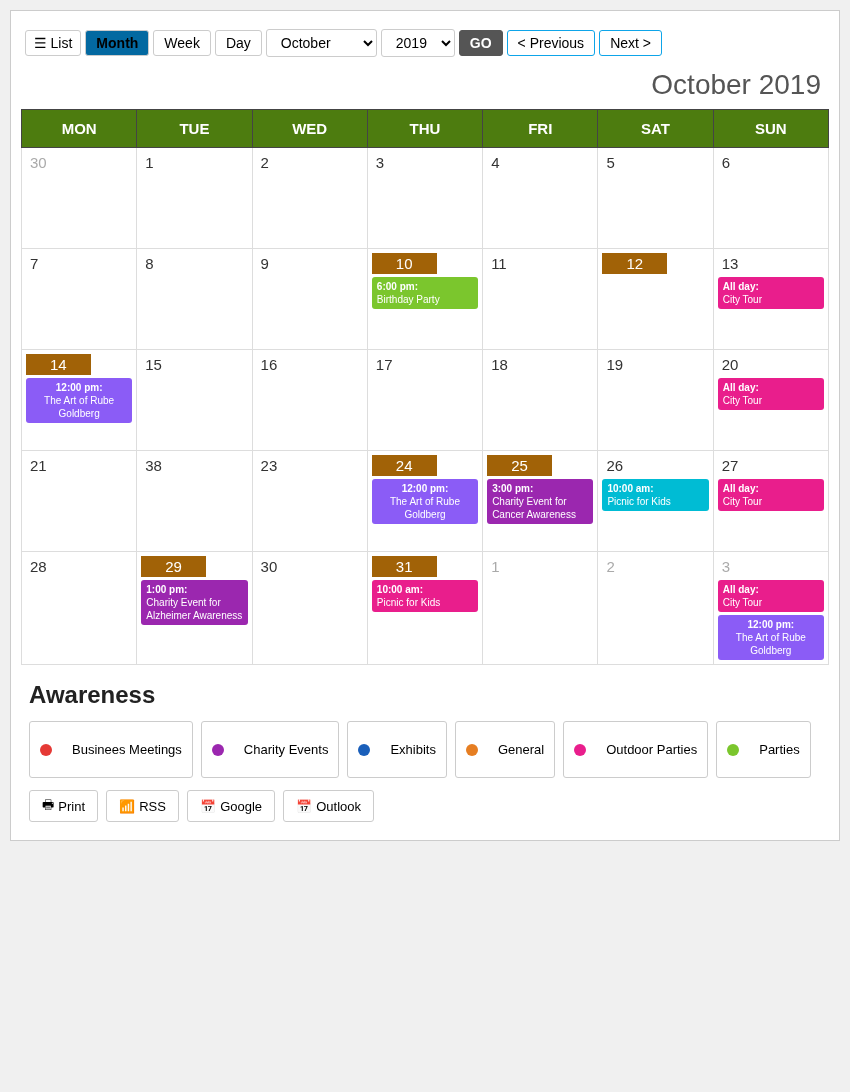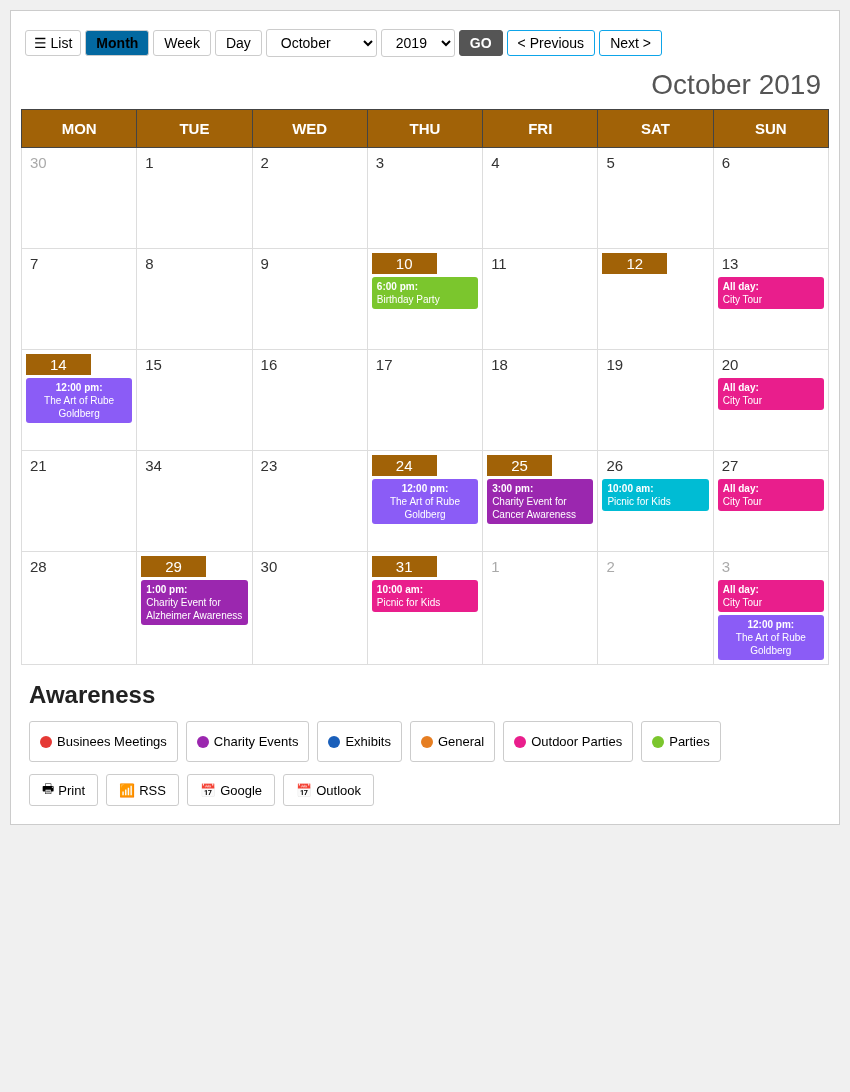--- a/index.html
+++ b/index.html
@@ -61,21 +61,21 @@
       font-size: 28px;
       color: #555;
       padding: 4px 8px 8px;
     }
     
     .cal-grid {
       width: 100%;
       border-collapse: collapse;
     }
     .cal-grid th {
-      background: #a16207;
+      background: #4d7c0f;
       color: white;
       text-align: center;
       padding: 10px 4px;
       font-size: 15px;
       border: 1px solid #444;
     }
     .cal-grid td {
       vertical-align: top;
       border: 1px solid #ddd;
       width: 14.28%;
@@ -123,23 +123,23 @@
     .categories-list {
       display: flex;
       flex-wrap: wrap;
       gap: 8px;
       align-items: center;
       margin-bottom: 12px;
     }
     .cat-item {
       display: flex;
       align-items: center;
-      gap: 5px;
-      border: 1px solid #ccc;
-      padding: 12px 10px;
+      gap: 20px;
+      border: 1px solid #ccc;
+      padding: 20px 10px;
       border-radius: 3px;
       font-size: 13px;
       cursor: pointer;
     }
     .cat-dot {
       width: 12px;
       height: 12px;
       border-radius: 50%;
       display: inline-block;
     }
@@ -270,21 +270,21 @@
           </td>
           <td>
             <div class="day-cell"><span class="day-num">20</span><div class="event ev-pink"><strong>All day:</strong><br>City Tour</div></div>
           </td>
         </tr>
         <tr>
           <td>
             <div class="day-cell"><span class="day-num">21</span></div>
           </td>
           <td>
-            <div class="day-cell"><span class="day-num">34</span></div>
+            <div class="day-cell"><span class="day-num">38</span></div>
           </td>
           <td>
             <div class="day-cell"><span class="day-num">23</span></div>
           </td>
           <td>
             <div class="day-cell"><span class="day-num today-dark">24</span><div class="event ev-blue"><strong>12:00 pm:</strong><br>The Art of Rube Goldberg</div></div>
           </td>
           <td>
             <div class="day-cell"><span class="day-num today-dark">25</span><div class="event ev-purple"><strong>3:00 pm:</strong><br>Charity Event for Cancer Awareness</div></div>
           </td>

